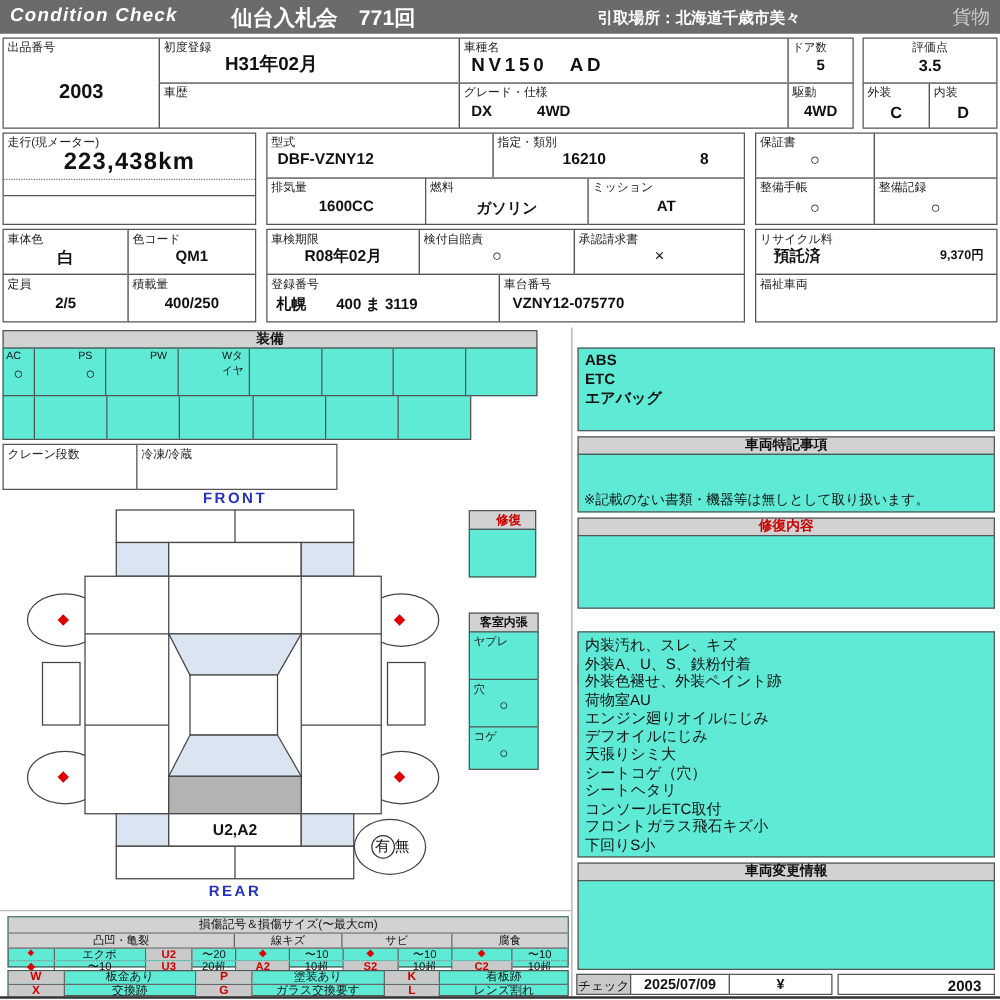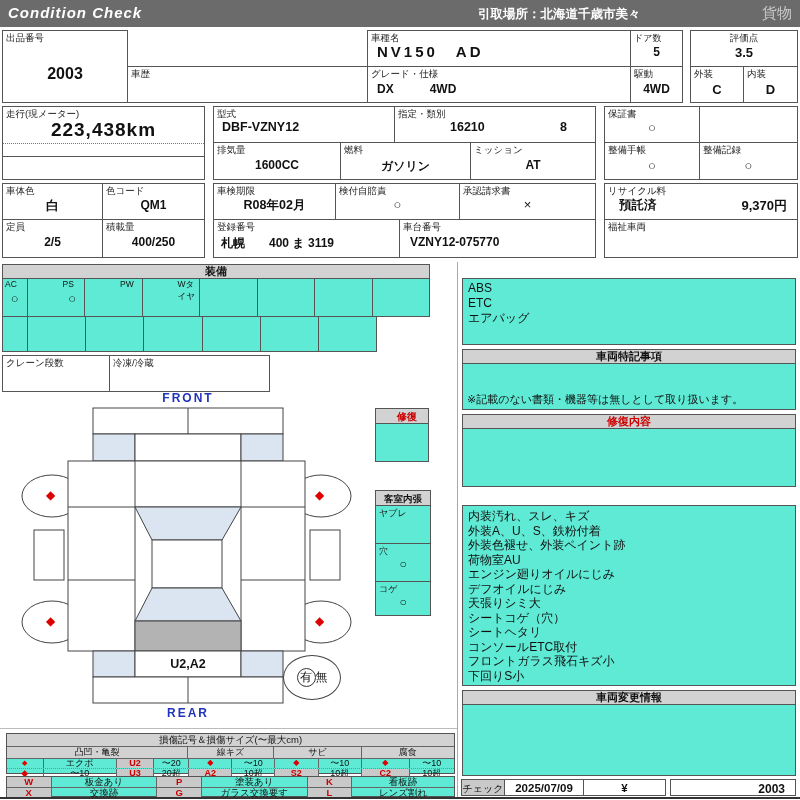--- a/index.html
+++ b/index.html
@@ -25,27 +25,32 @@
   .dia{color:#dd0000;}
   .topbar{position:absolute;left:0;top:0;width:800px;height:27px;background:#6b6b6b;color:#fff;}
 </style>
 </head>
 <body>
 
 <div class="sheet">
 
   <div class="topbar">
     <span class="abs" style="left:8px;top:4px;font-size:15px;font-weight:bold;font-style:italic;letter-spacing:1px;">Condition  Check</span>
+    <span class="abs" style="left:185px;top:3px;font-size:17px;font-weight:bold;">仙台入札会　771回</span>
     <span class="abs" style="left:478px;top:6px;font-size:12.5px;font-weight:bold;">引取場所：北海道千歳市美々</span>
     <span class="abs" style="right:8px;top:4px;font-size:15px;color:#c9c9c9;">貨物</span>
   </div>
 
   <div class="cell" style="left:2px;top:30px;width:126px;height:73px;">
     <span class="lb">出品番号</span>
     <div class="vc" style="top:34px;font-size:16px;">2003</div>
+  </div>
+  <div class="cell" style="left:127px;top:30px;width:241px;height:37px;">
+    <span class="lb">初度登録</span>
+    <div class="vl" style="left:52px;top:11px;font-size:15px;">H31年02月</div>
   </div>
   <div class="cell" style="left:127px;top:66px;width:241px;height:37px;">
     <span class="lb">車歴</span>
   </div>
   <div class="cell" style="left:367px;top:30px;width:264px;height:37px;">
     <span class="lb">車種名</span>
     <div class="vl" style="left:9px;top:12px;font-size:15px;letter-spacing:3px;">NV150　AD</div>
   </div>
   <div class="cell" style="left:367px;top:66px;width:264px;height:37px;">
     <span class="lb">グレード・仕様</span>
@@ -129,21 +134,21 @@
     <span class="lb">検付自賠責</span>
     <div class="vc" style="top:13px;font-size:13px;font-weight:normal;">○</div>
   </div>
   <div class="cell" style="left:459px;top:183px;width:137px;height:37px;">
     <span class="lb">承認請求書</span>
     <div class="vc" style="top:13px;font-size:13px;font-weight:normal;">×</div>
   </div>
   <div class="cell" style="left:604px;top:183px;width:194px;height:37px;">
     <span class="lb">リサイクル料</span>
     <div class="vl" style="left:14px;top:13px;font-size:12.5px;">預託済</div>
-    <div class="vl" style="right:10px;top:13px;font-size:13px;">9,370円</div>
+    <div class="vl" style="right:10px;top:13px;font-size:10px;">9,370円</div>
   </div>
   <div class="cell" style="left:2px;top:219px;width:101px;height:39px;">
     <span class="lb">定員</span>
     <div class="vc" style="top:15px;font-size:12px;">2/5</div>
   </div>
   <div class="cell" style="left:102px;top:219px;width:103px;height:39px;">
     <span class="lb">積載量</span>
     <div class="vc" style="top:15px;font-size:12px;">400/250</div>
   </div>
   <div class="cell" style="left:213px;top:219px;width:187px;height:39px;">
@@ -192,21 +197,21 @@
   </div>
   <div class="cell" style="left:2px;top:355px;width:108px;height:37px;">
     <span class="lb">クレーン段数</span>
   </div>
   <div class="cell" style="left:109px;top:355px;width:161px;height:37px;">
     <span class="lb">冷凍/冷蔵</span>
   </div>
 
   <div class="abs" style="left:457px;top:262px;width:1px;height:535px;background:#aaa;"></div>
 
-  <div class="panel" style="left:462px;top:278px;width:334px;height:67px;font-size:12px;line-height:15px;padding:2px 5px;">
+  <div class="panel" style="left:462px;top:278px;width:334px;height:67px;font-size:12px;line-height:15px;padding:2px 5px;font-weight:bold;">
     <div>ABS</div>
     <div>ETC</div>
     <div>エアバッグ</div>
   </div>
 
   <div class="hdrbar" style="left:462px;top:349px;width:334px;height:15px;">車両特記事項</div>
   <div class="panel" style="left:462px;top:363px;width:334px;height:47px;">
     <div class="abs" style="left:4px;bottom:2px;font-size:11px;white-space:nowrap;">※記載のない書類・機器等は無しとして取り扱います。</div>
   </div>
 

